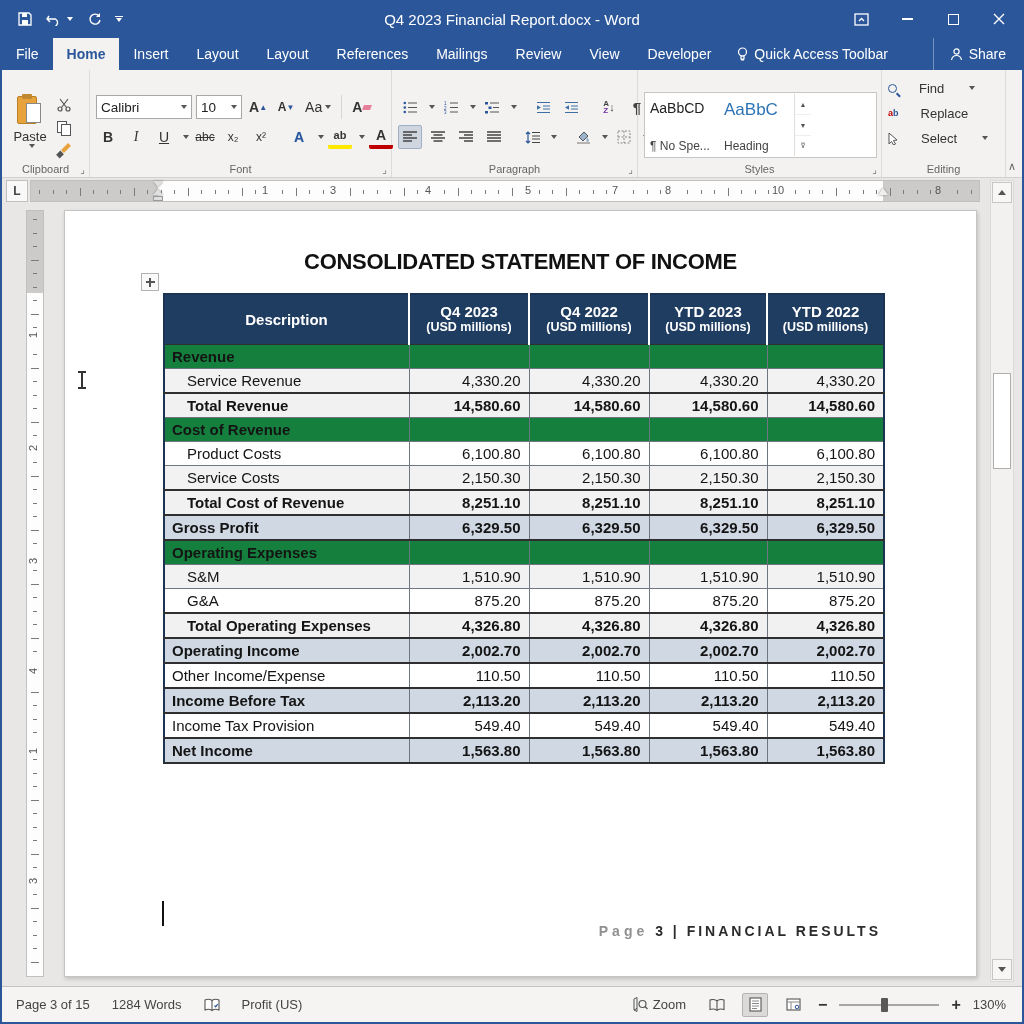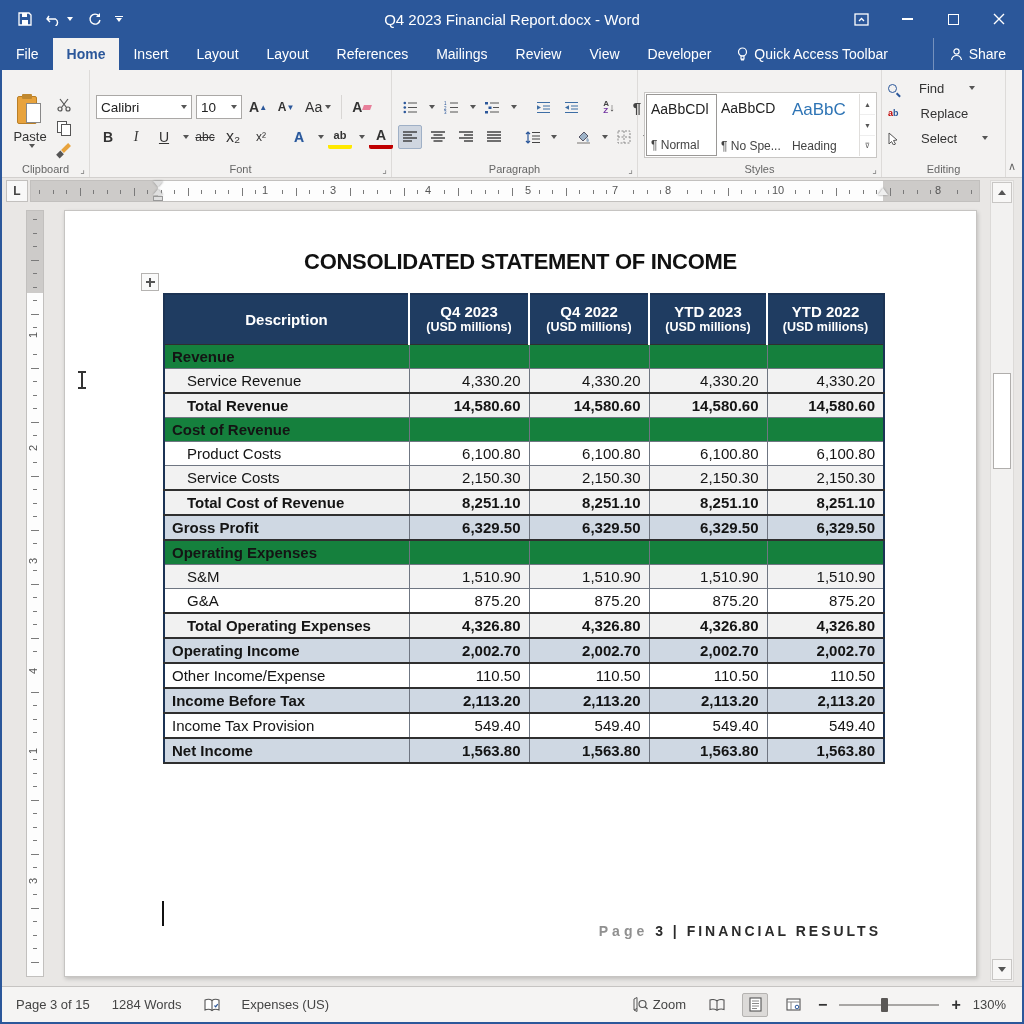--- a/index.html
+++ b/index.html
@@ -304,21 +304,21 @@
             <span class="fx">A</span>
             <span style="width:8px;height:5px;background:#e87f9a;display:inline-block;transform:skewX(-20deg);margin-left:1px"></span>
           </span>
       </div>
       <div class="rowline">
         <span class="btn fx">B</span>
         <span class="btn" style="font-style:italic;font-family:'Liberation Serif',serif">I</span>
         <span class="btn u-l">U</span>
           <span class="caret"></span>
         <span class="btn strike">abc</span>
-        <span class="btn" style="font-size:16px">x₂</span>
+        <span class="btn" style="font-size:12px">x₂</span>
         <span class="btn" style="font-size:12px">x²</span>
         <span class="vsep"></span>
         <span class="btn eff-a">A</span>
           <span class="caret"></span>
         <span class="btn hl-ab">ab</span>
           <span class="caret"></span>
         <span class="btn fc-a">A</span>
           <span class="caret"></span>
       </div>
       <span class="glabel">Font</span>
@@ -421,24 +421,20 @@
             </svg>
         </span>
           <span class="caret"></span>
       </div>
       <span class="glabel">Paragraph</span>
       <span class="launcher">⌟</span>
     </div>
 
     <div class="grp grp-styles">
       <div class="styles-box">
-        <div class="stylecard sel">
-          <span class="st-sample">AaBbCDl</span>
-          <span class="st-name">¶ Normal</span>
-        </div>
         <div class="stylecard">
           <span class="st-sample">AaBbCD</span>
           <span class="st-name">¶ No Spe...</span>
         </div>
         <div class="stylecard">
           <span class="st-sample head">AaBbC</span>
           <span class="st-name">Heading</span>
         </div>
         <div class="st-scroll">
           <span>▲</span>
@@ -801,21 +797,21 @@
   <div class="statusbar">
     <span class="sb-item">Page 3 of 15</span>
     <span class="sb-item">1284 Words</span>
     <span class="sb-item">
       <svg class="ico" width="16" height="14" viewBox="0 0 16 14">
           <path d="M1 2c2.5-1 5-1 7 .5 2-1.5 4.5-1.5 7-.5v10c-2.5-1-5-1-7 .5-2-1.5-4.5-1.5-7-.5z" fill="#fff" stroke="#555" stroke-width="1.1"></path>
           <path d="M8 2.5v10" stroke="#555" stroke-width="1.1"></path>
           <path d="M10.5 7.5l1.2 1.4 2-2.8" fill="none" stroke="#2b579a" stroke-width="1.2"></path>
         </svg>
     </span>
-    <span class="sb-item">Expenses (US)</span>
+    <span class="sb-item">Profit (US)</span>
 
     <span class="sb-right">
       <span class="sb-item" style="margin-right:6px">
         <svg class="ico" width="16" height="15" viewBox="0 0 16 15">
             <path d="M2 2l3-1.5M2 2v11l3 1.5M2 13l3-1.5M5 .5v14" fill="none" stroke="#555" stroke-width="1"></path>
             <circle cx="10.5" cy="7" r="3.5" fill="none" stroke="#555" stroke-width="1.2"></circle>
             <path d="M13 9.5 15.5 12" stroke="#555" stroke-width="1.2"></path>
           </svg>
         <span>Zoom</span>
       </span>

